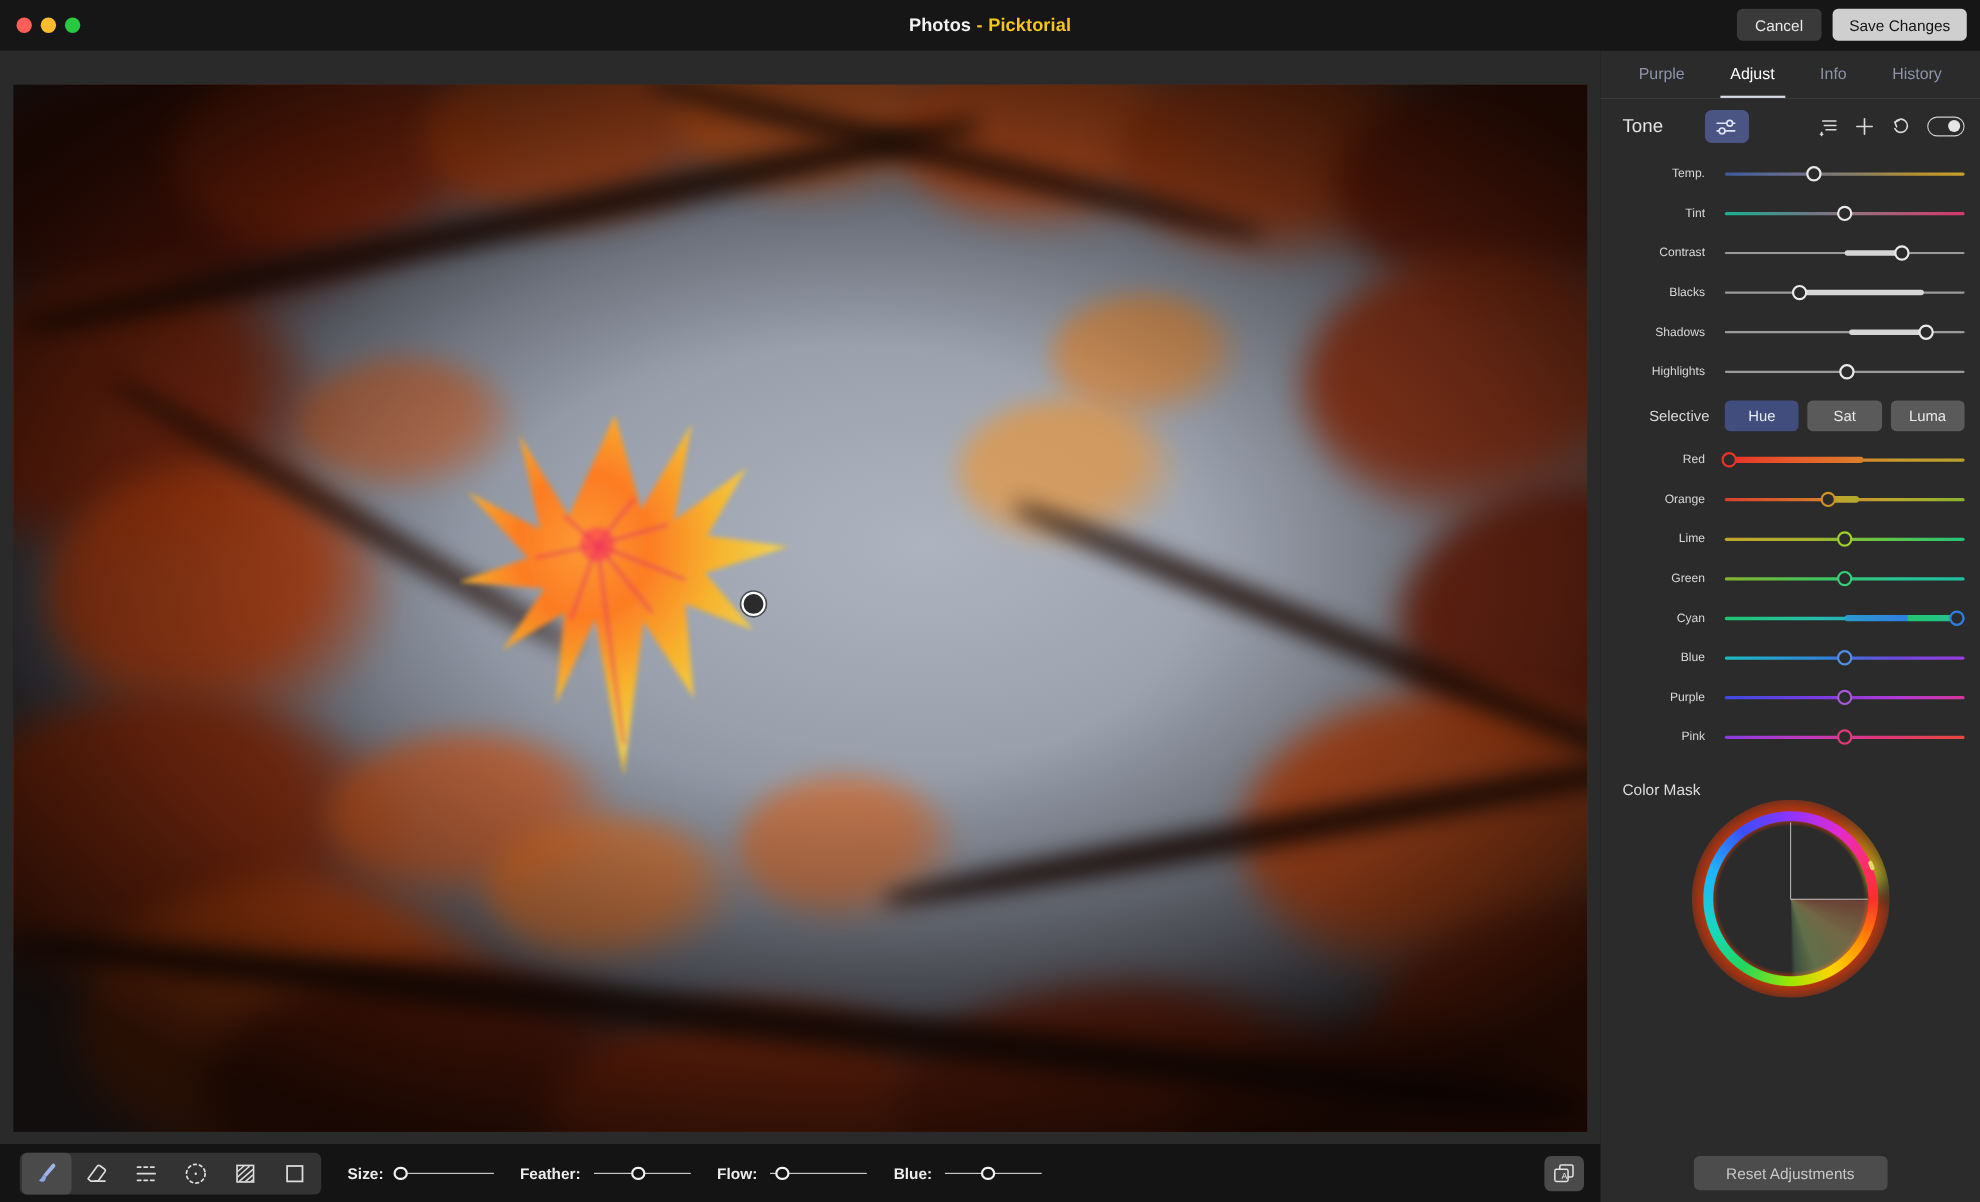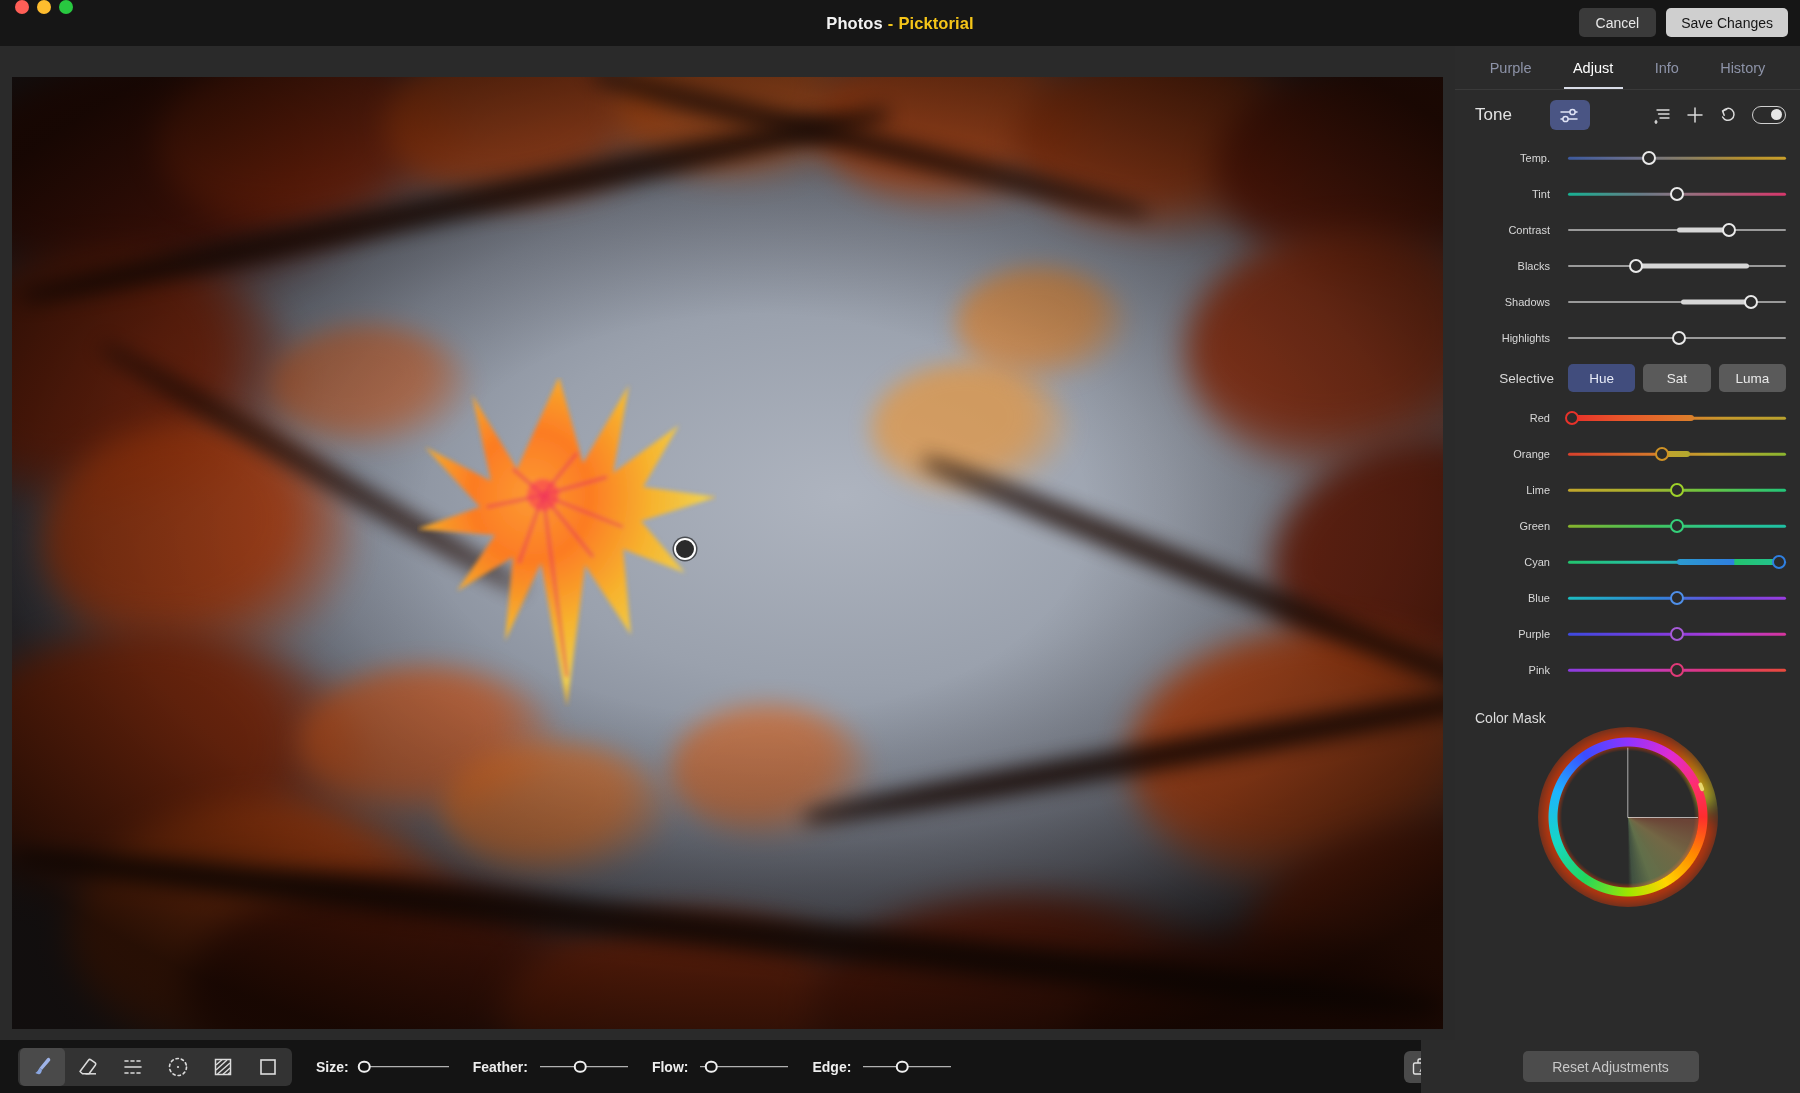--- a/index.html
+++ b/index.html
@@ -16,21 +16,21 @@
     background: #1b1b1b;
     display: flex; flex-direction: column;
   }
 
   
   .titlebar {
     position: relative;
     height: 46px;
     background: #161616;
     flex: 0 0 46px;
-    display: flex; align-items: flex-start;
+    display: flex; align-items: center;
   }
   .traffic {
     display: flex; gap: 8px;
     margin-left: 15px;
   }
   .light { width: 14px; height: 14px; border-radius: 50%; }
   .light.red    { background: #ff5f57; }
   .light.yellow { background: #febc2e; }
   .light.green  { background: #28c840; }
 
@@ -333,21 +333,21 @@
   .bthumb {
     position: absolute; top: 50%;
     width: 12.5px; height: 12.5px; border-radius: 50%;
     transform: translate(-50%,-50%);
     background: #141414; border: 2.2px solid #f0f0f0;
     cursor: pointer;
   }
 
   .bottom-right {
     position: absolute; right: 0; top: 0; height: 53px;
-    width: 379px;
+    width: 345px;
     display: flex; align-items: center; justify-content: center;
     background: #2b2b2b;
   }
   .btn-reset {
     background: #4c4c4c; color: #c8c8c8;
     border: none; border-radius: 5px;
     height: 31px; width: 176px;
     font-size: 14px; font-family: inherit;
     cursor: pointer;
   }
@@ -706,21 +706,21 @@
           </div>
         </div>
         <div class="bslider">
           <span class="blbl">Flow:</span>
           <div class="btrack-wrap">
             <div class="btrack"></div>
             <div class="bthumb" style="left: 12%;"></div>
           </div>
         </div>
         <div class="bslider">
-          <span class="blbl">Edge:</span>
+          <span class="blbl">Blue:</span>
           <div class="btrack-wrap">
             <div class="btrack"></div>
             <div class="bthumb" style="left: 44%;"></div>
           </div>
         </div>
       </div>
 
     <div class="compare-btn">
       <svg width="22" height="20" viewBox="0 0 22 20" fill="none" stroke="#e2e2e2" stroke-width="1.4">
         <rect x="7" y="2" width="12" height="11" rx="1.5"></rect>

